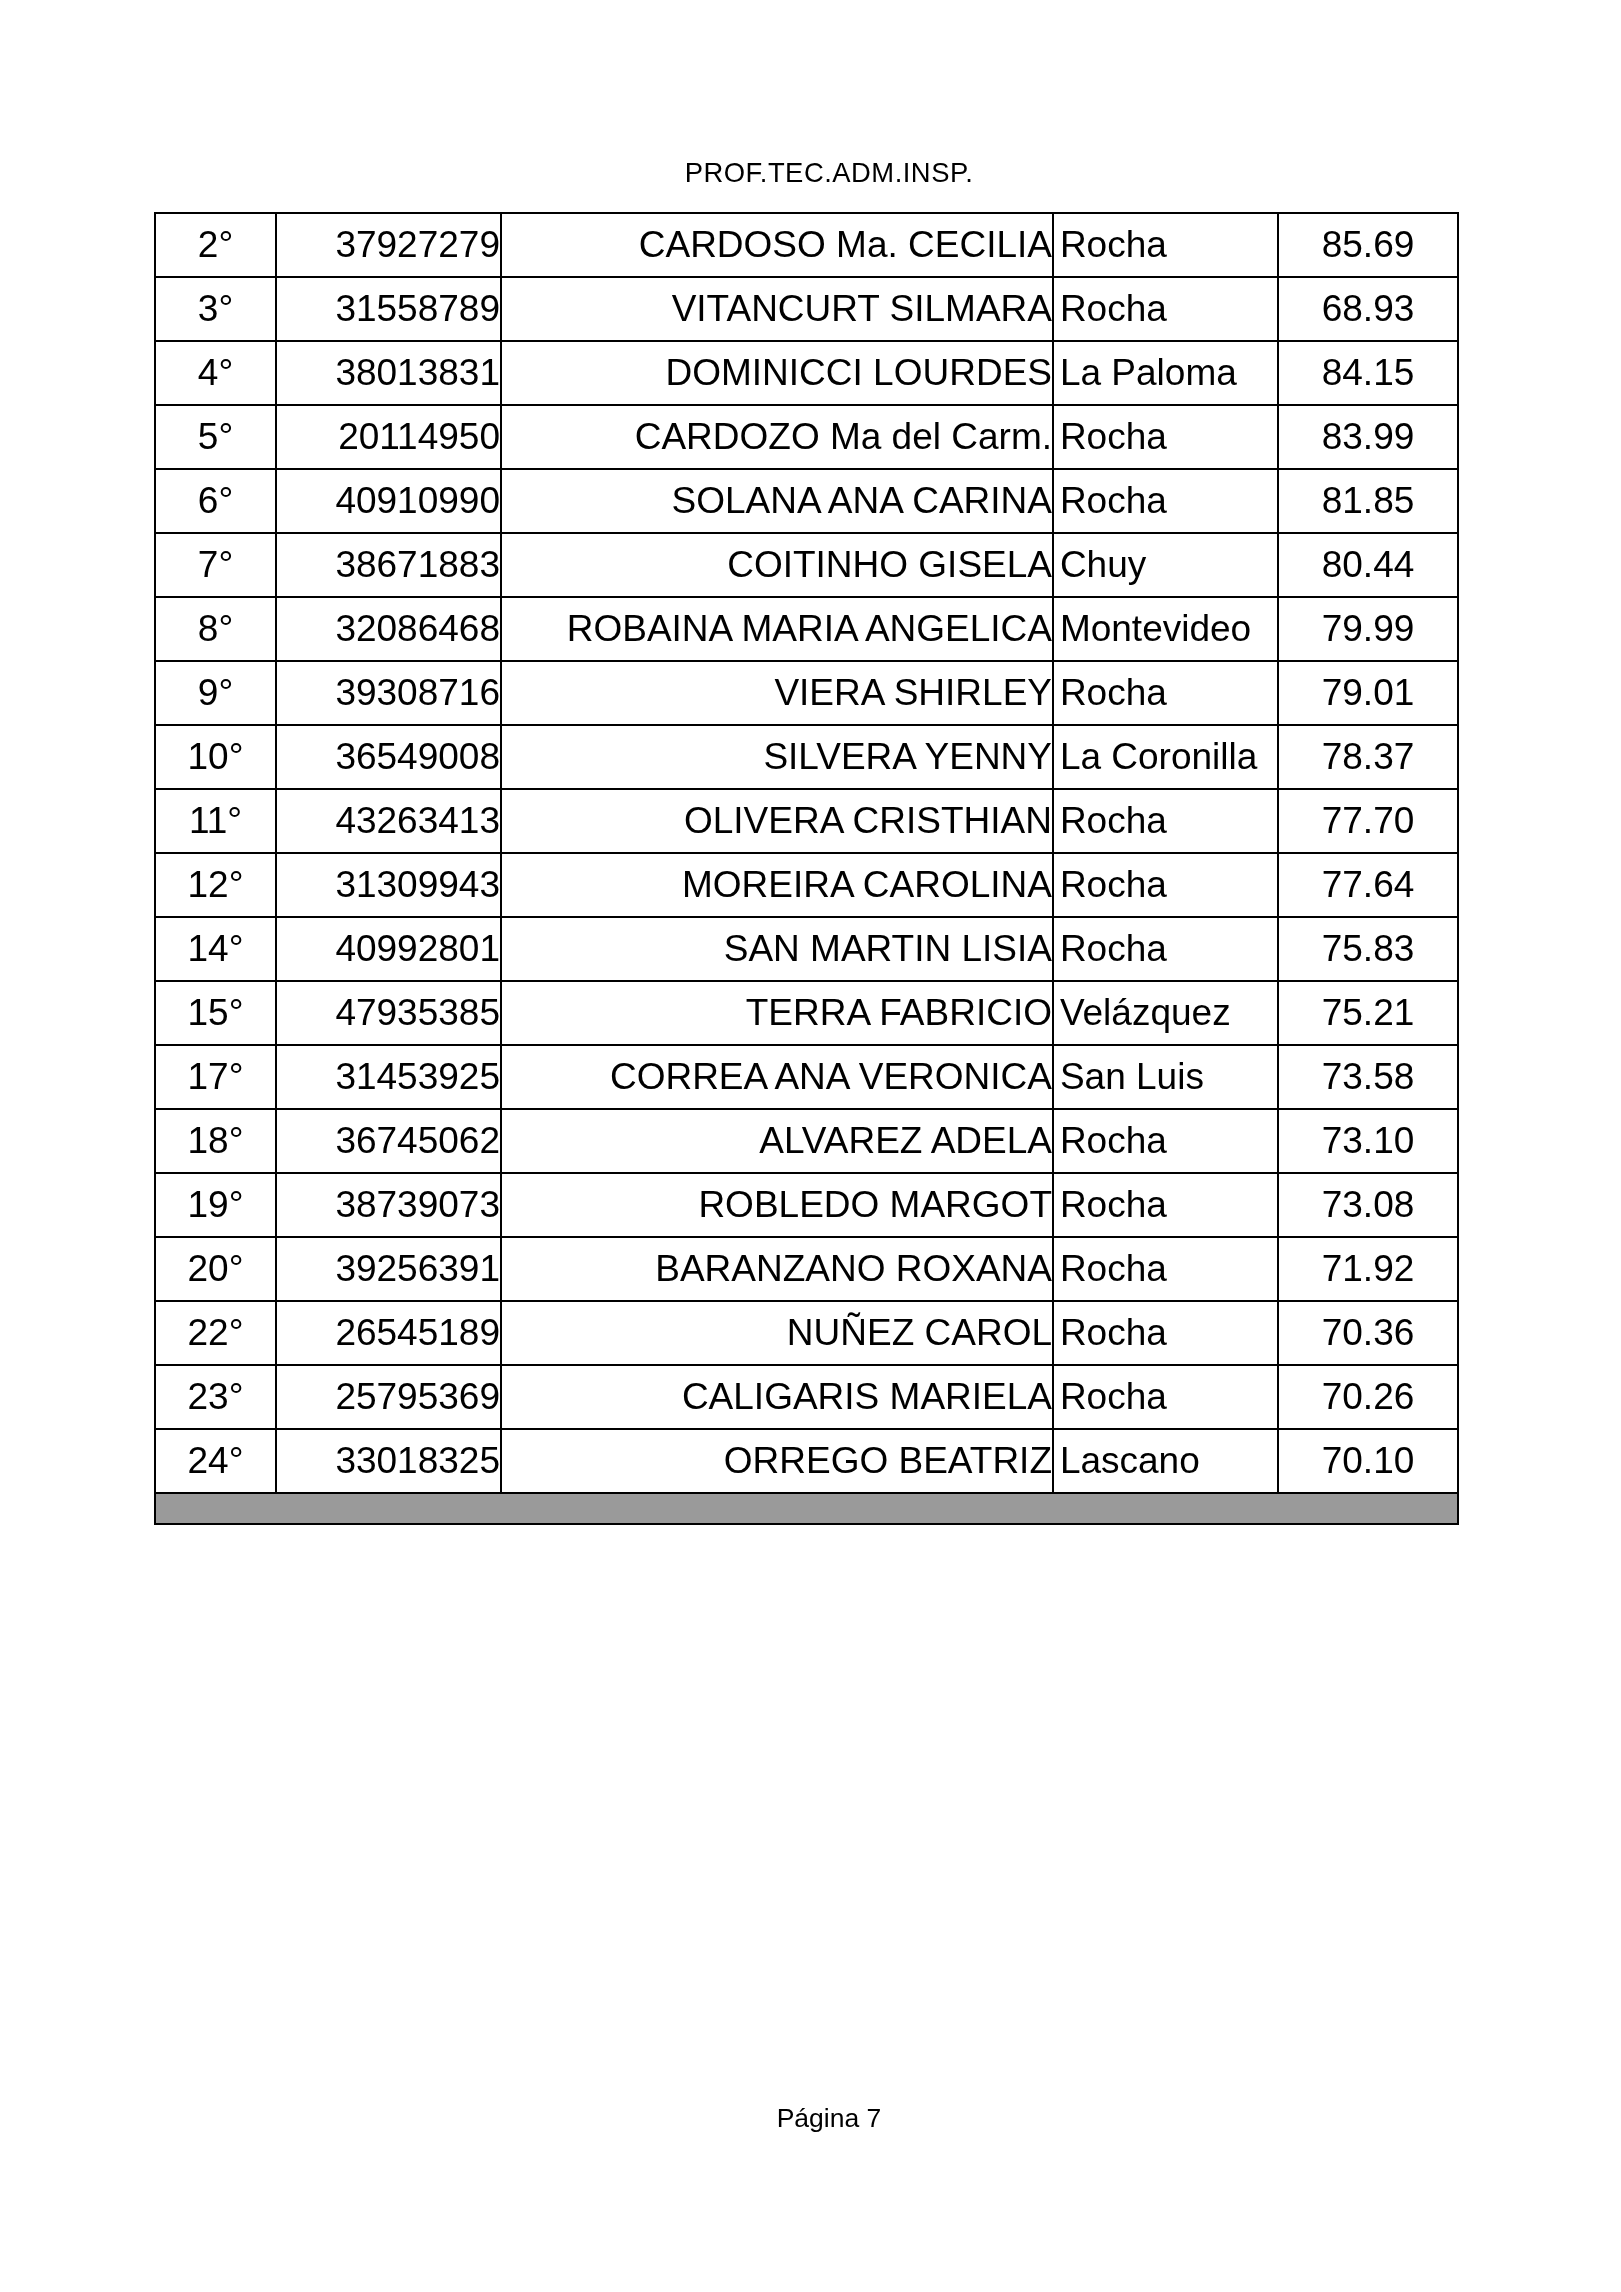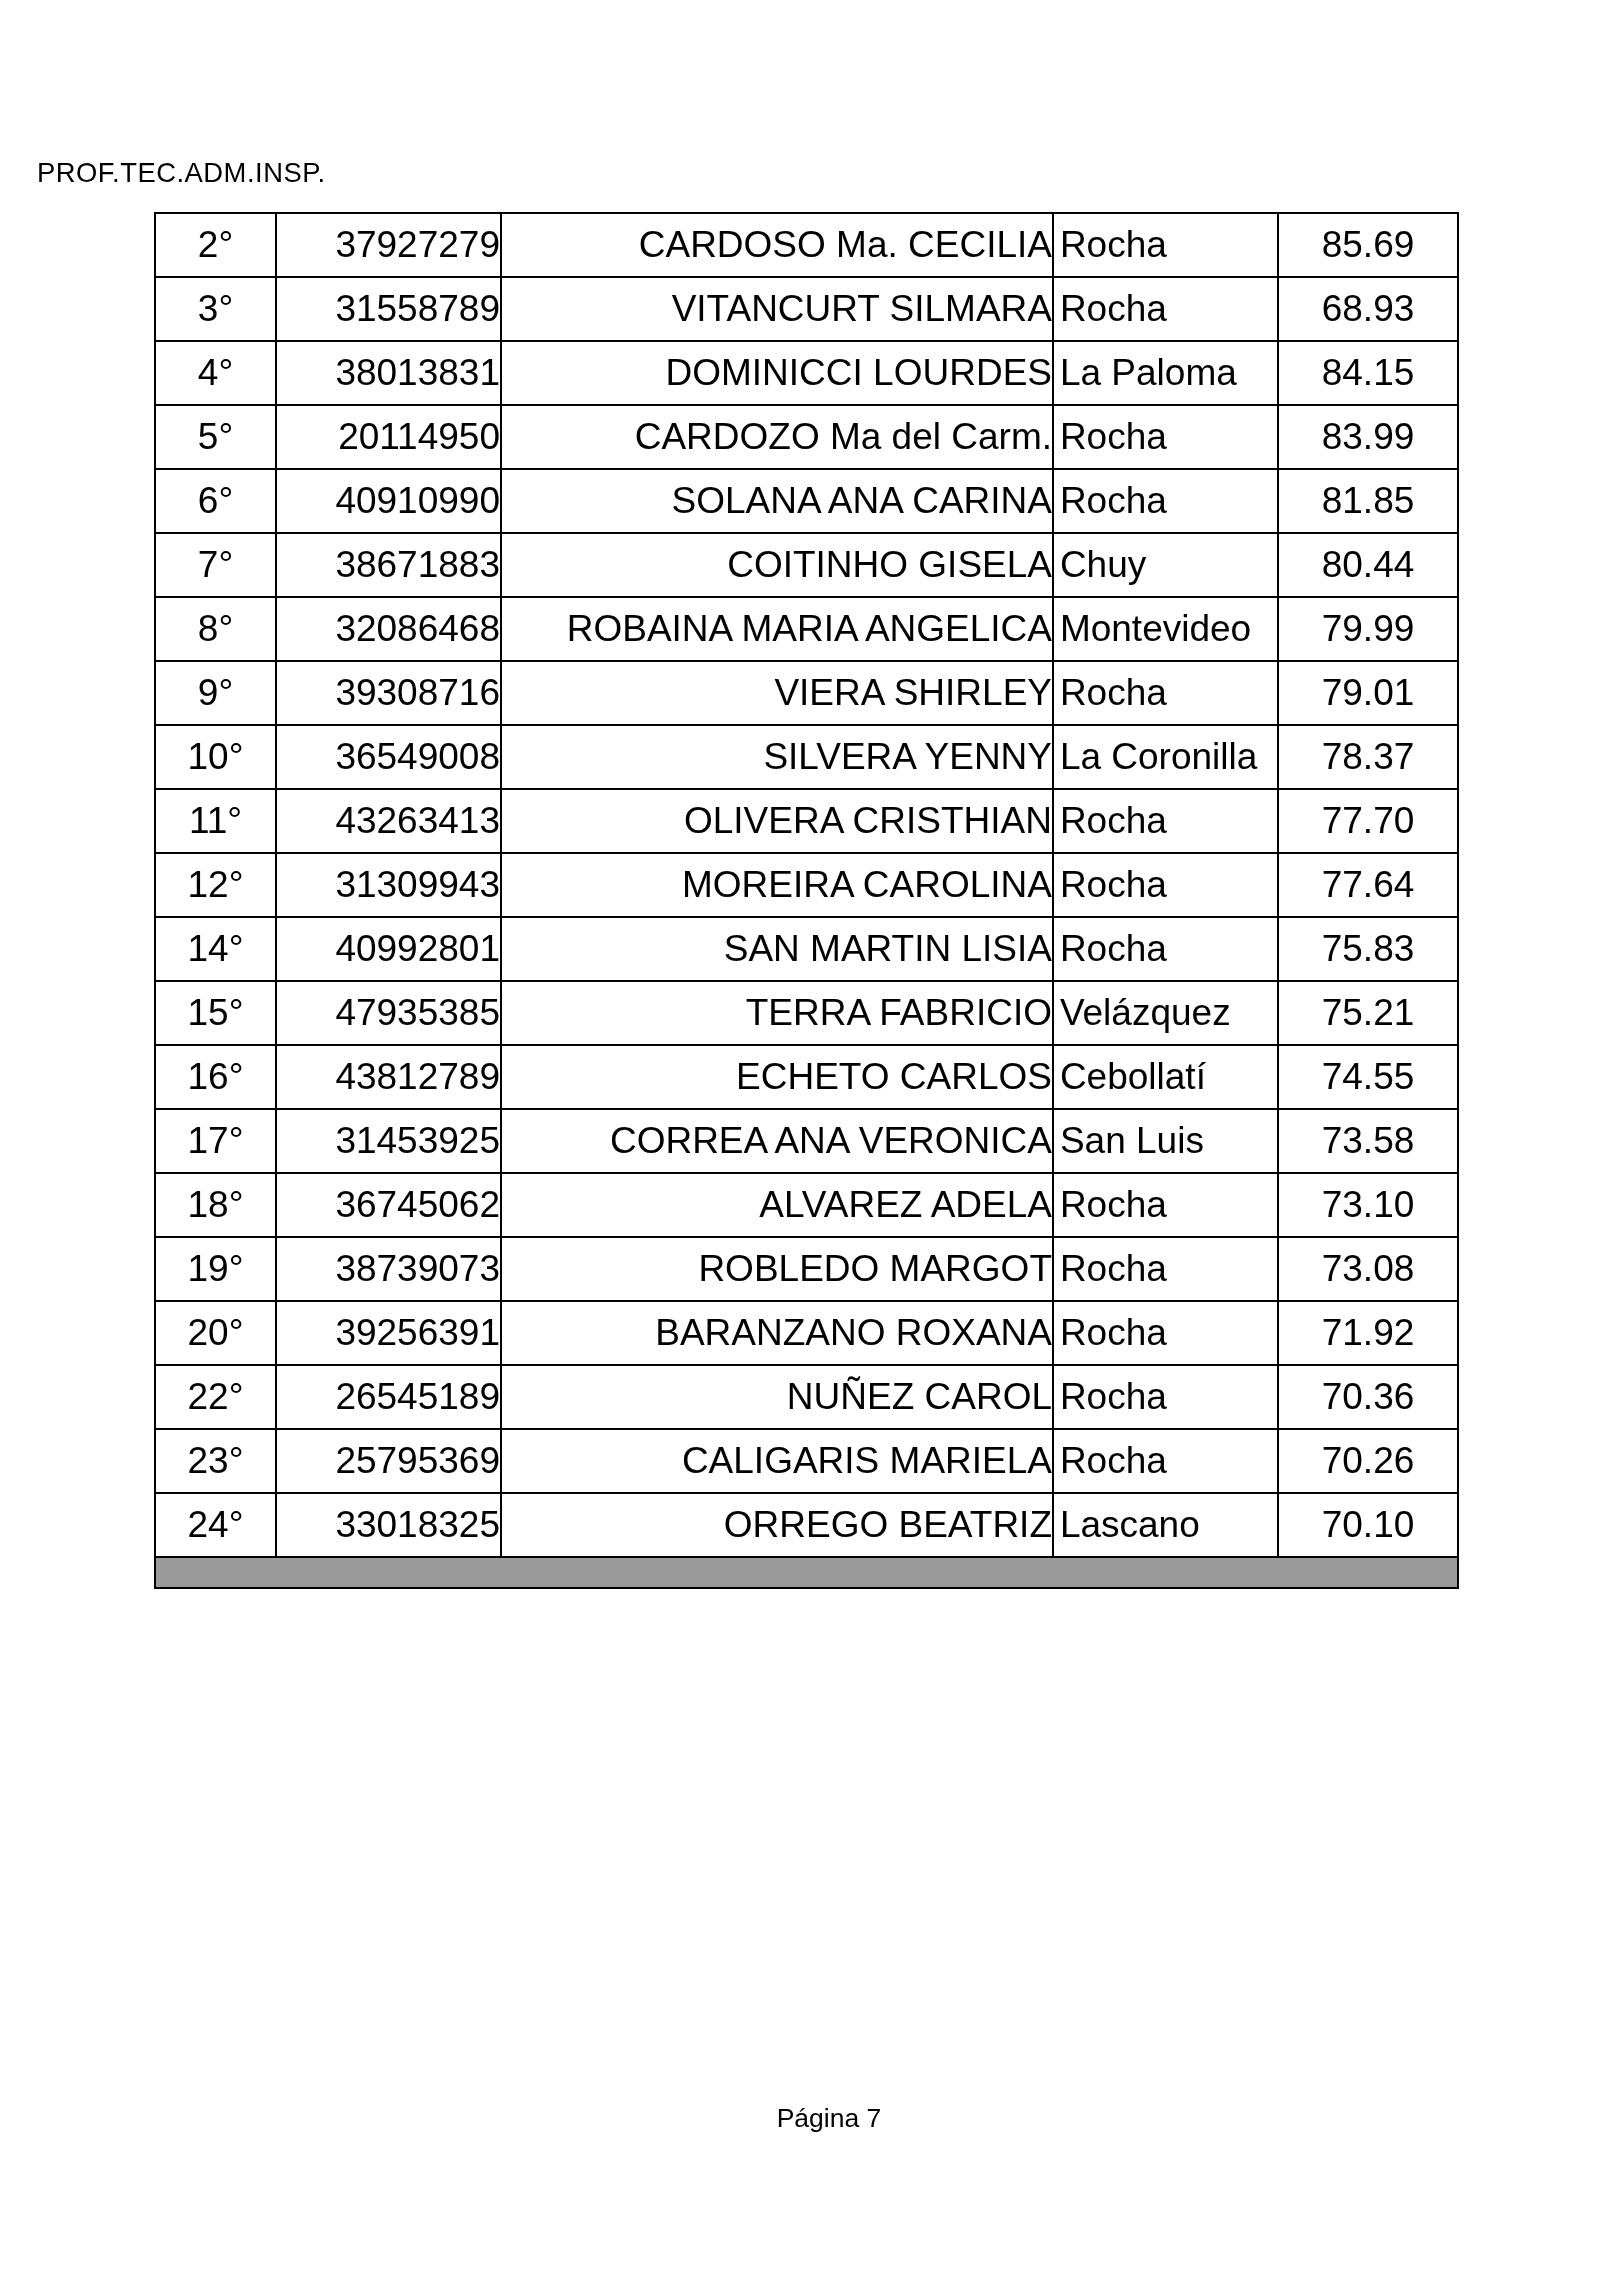--- a/index.html
+++ b/index.html
@@ -15,21 +15,21 @@
     font-family: "Liberation Sans", "DejaVu Sans", sans-serif;
     color: #000000;
     overflow: hidden;
   }
   .doc-header {
     position: absolute;
     top: 157px;
     left: 0;
     right: 0;
     padding-left: 37px;
-    text-align: left;
+    text-align: center;
     font-size: 27.4px;
     line-height: 31px;
     letter-spacing: 0.5px;
   }
   .results-table {
     position: absolute;
     left: 154px;
     top: 212px;
     width: 1304px;
     border-collapse: collapse;
@@ -179,27 +179,20 @@
     </tr>
 
     <tr>
       <td class="c-rank">15°</td>
       <td class="c-id">47935385</td>
       <td class="c-name">TERRA FABRICIO</td>
       <td class="c-loc">Velázquez</td>
       <td class="c-score">75.21</td>
     </tr>
 
-    <tr>
-      <td class="c-rank">16°</td>
-      <td class="c-id">43812789</td>
-      <td class="c-name">ECHETO CARLOS</td>
-      <td class="c-loc">Cebollatí</td>
-      <td class="c-score">74.55</td>
-    </tr>
 
     <tr>
       <td class="c-rank">17°</td>
       <td class="c-id">31453925</td>
       <td class="c-name">CORREA ANA VERONICA</td>
       <td class="c-loc">San Luis</td>
       <td class="c-score">73.58</td>
     </tr>
 
     <tr>

